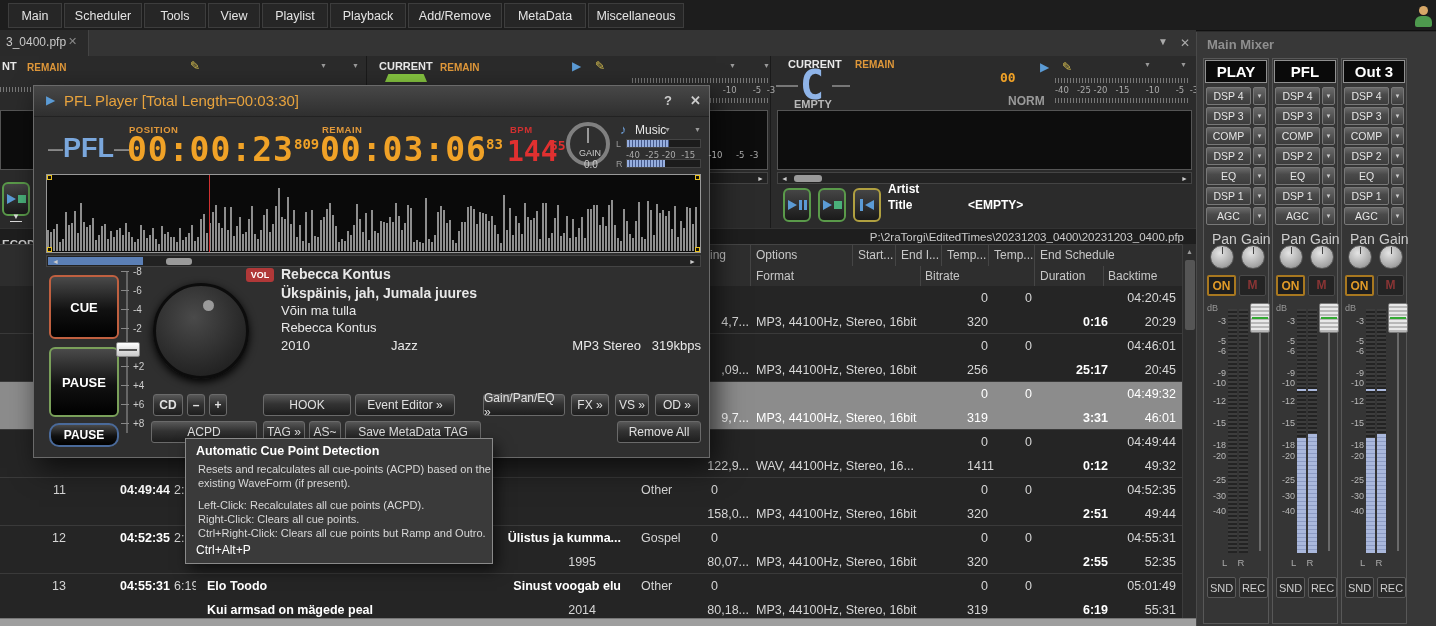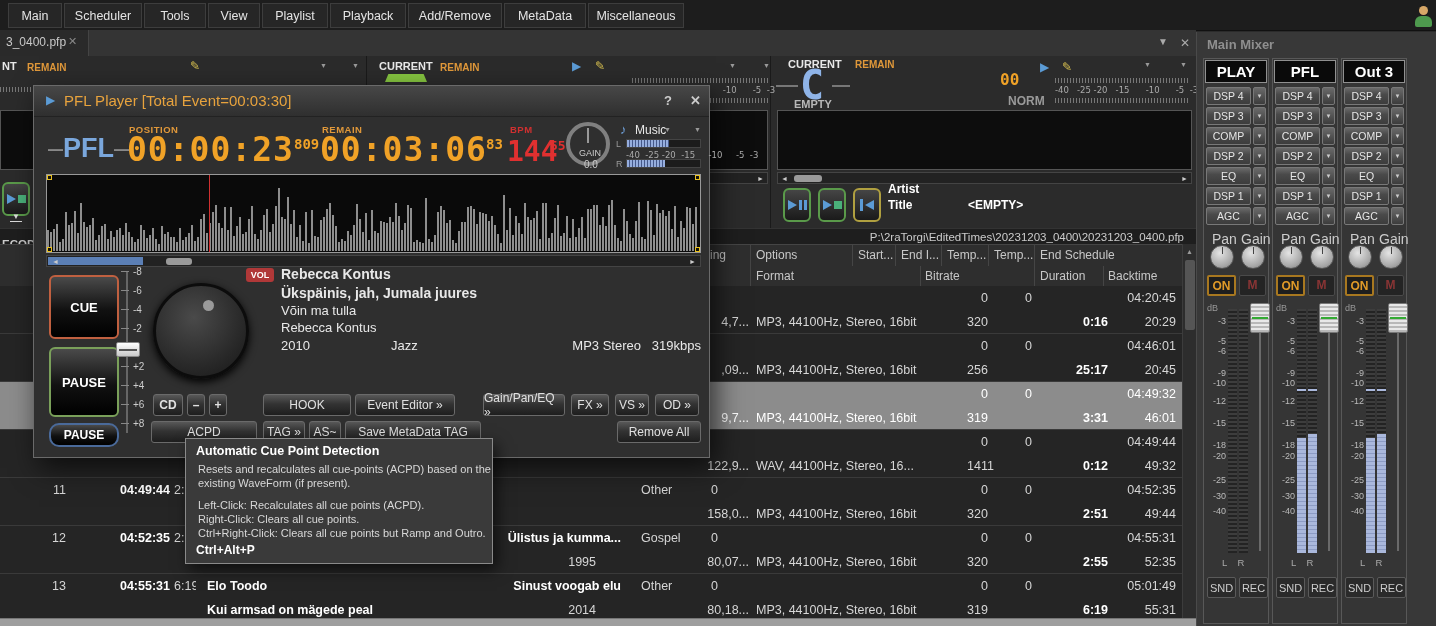--- a/index.html
+++ b/index.html
@@ -115,21 +115,21 @@
         border:1px solid #6a6a6a;border-radius:3px;color:#e0e0e0;font-size:12px;box-sizing:border-box;}
   #cue-row1{position:absolute;left:243px;top:279px;width:426px;height:24px;display:flex;gap:2px;}
   #cue-row1 .dbtn{flex:1;}
   .r2{position:absolute;top:308px;height:22px;}
   .r3{position:absolute;top:335px;height:22px;}
   
   #tooltip{position:absolute;left:185px;top:438px;width:308px;height:126px;background:#3a3a3a;border:1px solid #8a8a8a;
            box-shadow:4px 6px 14px rgba(0,0,0,.6);z-index:30;box-sizing:border-box;}
   #tooltip .tt-title{position:absolute;left:10px;top:5px;font-size:12.5px;font-weight:bold;color:#fff;}
   .tt-line{position:absolute;left:12px;font-size:11px;color:#d8d8d8;white-space:nowrap;}
-  #tooltip .tt-short{position:absolute;left:10px;top:104px;font-size:12px;font-weight:bold;color:#fff;}
+  #tooltip .tt-short{position:absolute;left:10px;top:104px;font-size:12px;font-weight:normal;color:#fff;}
   
   #mixer{position:absolute;left:1196px;top:32px;width:240px;height:594px;background:#383838;border-left:1px solid #4a4a4a;box-sizing:border-box;}
   #mixer-title{position:absolute;left:10px;top:5px;font-size:13px;font-weight:bold;color:#8f8f8f;}
   .strip{position:absolute;top:26px;width:66px;height:566px;background:#353535;border:1px solid #585858;box-sizing:border-box;}
   .strip-name{position:absolute;left:1px;top:1px;width:62px;height:23px;background:#0a0a0a;border:1px solid #909090;
               color:#fff;font-size:15px;font-weight:bold;text-align:center;line-height:22px;box-sizing:border-box;}
   .dsp{position:absolute;left:2px;width:60px;height:18px;}
   .dsp-lbl{position:absolute;left:0;top:0;width:45px;height:18px;background:linear-gradient(#6a6a6a,#4a4a4a 40%,#3c3c3c);
            border:1px solid #787878;border-radius:2px;color:#e6e6e6;font-size:10.5px;text-align:center;line-height:17px;box-sizing:border-box;}
   .dsp-arr{position:absolute;left:47px;top:0;width:13px;height:18px;background:linear-gradient(#6a6a6a,#3c3c3c);
@@ -219,21 +219,21 @@
     <div class="scrollbar-h" style="left:374px;top:116px;width:394px">
       <span class="sb-arrow abs" style="right:3px;top:2px">►</span>
     </div>
 
     <span class="hdr-lbl abs" style="left:788px;top:2px">CURRENT</span>
     <div class="flank" style="left:776px;top:29px;width:22px"></div>
     <span class="bigC abs" style="left:800px;top:6px;font-size:40px">C</span>
     <div class="flank" style="left:832px;top:29px;width:18px"></div>
     <span class="abs" style="left:794px;top:42px;font-size:11px;font-weight:bold;color:#b8b8b8">EMPTY</span>
     <span class="hdr-remain abs" style="left:855px;top:3px">REMAIN</span>
-    <span class="seg abs" style="left:1000px;top:14px;font-size:16px">00</span>
+    <span class="seg abs" style="left:1000px;top:14px;font-size:13px">00</span>
     <span class="play-glyph abs" style="left:1040px;top:4px">▶</span>
     <span class="pencil abs" style="left:1062px;top:4px">✎</span>
     <span class="abs" style="left:1008px;top:38px;font-size:12px;font-weight:bold;color:#9a9a9a">NORM</span>
     <div class="ticks" style="left:1055px;top:22px;width:135px"></div>
     <span class="mscale abs" style="left:1055px;top:29px;width:135px;text-align:right">-40   -25 -20   -15      -10      -5  -3</span>
     <div class="ticks" style="left:1055px;top:42px;width:135px"></div>
     <span class="caret abs" style="left:1144px;top:5px">▼</span>
     <span class="caret abs" style="left:1180px;top:5px">▼</span>
     <div class="blackbox" style="left:777px;top:54px;width:415px;height:60px"></div>
     <div class="scrollbar-h" style="left:777px;top:116px;width:415px">
@@ -395,21 +395,21 @@
 
   <div id="vscroll">
     <span class="abs" style="left:3px;top:4px;font-size:7px;color:#999">▲</span>
     <div class="abs" style="left:2px;top:16px;width:10px;height:70px;background:#555;border-radius:2px"></div>
   </div>
   <div id="hscroll"></div>
 
   <div id="dialog">
     <div id="dlg-titlebar">
       <span class="play-glyph abs" style="left:12px;top:7px">▶</span>
-      <span id="dlg-title">PFL Player [Total Event=00:03:30]</span>
+      <span id="dlg-title">PFL Player [Total Length=00:03:30]</span>
       <span class="dlg-ctl" style="left:630px">?</span>
       <span class="dlg-ctl" style="left:656px">✕</span>
     </div>
 
     <span id="pfl-word"><span class="dash">–</span><span>PFL</span><span class="dash">–</span></span>
     <span class="lbl-sm" style="left:95px;top:38px">POSITION</span>
     <span class="seg seg-big" style="left:93px;top:44px">00:00:23</span>
     <span class="seg seg-frac" style="left:260px;top:50px">809</span>
     <span class="lbl-sm" style="left:288px;top:38px">REMAIN</span>
     <span class="seg seg-big" style="left:286px;top:44px">00:03:06</span>

